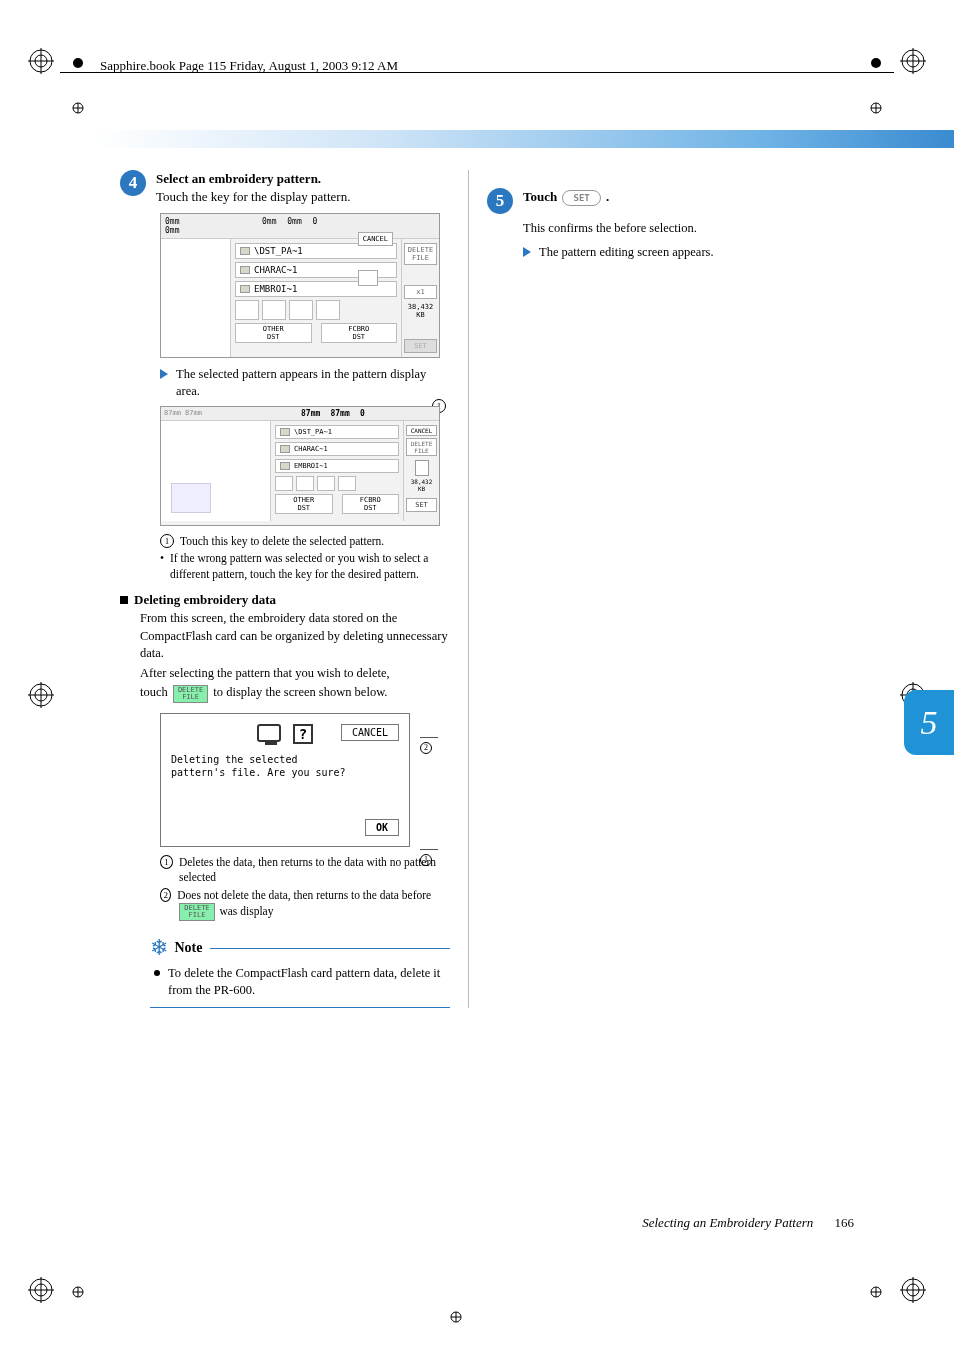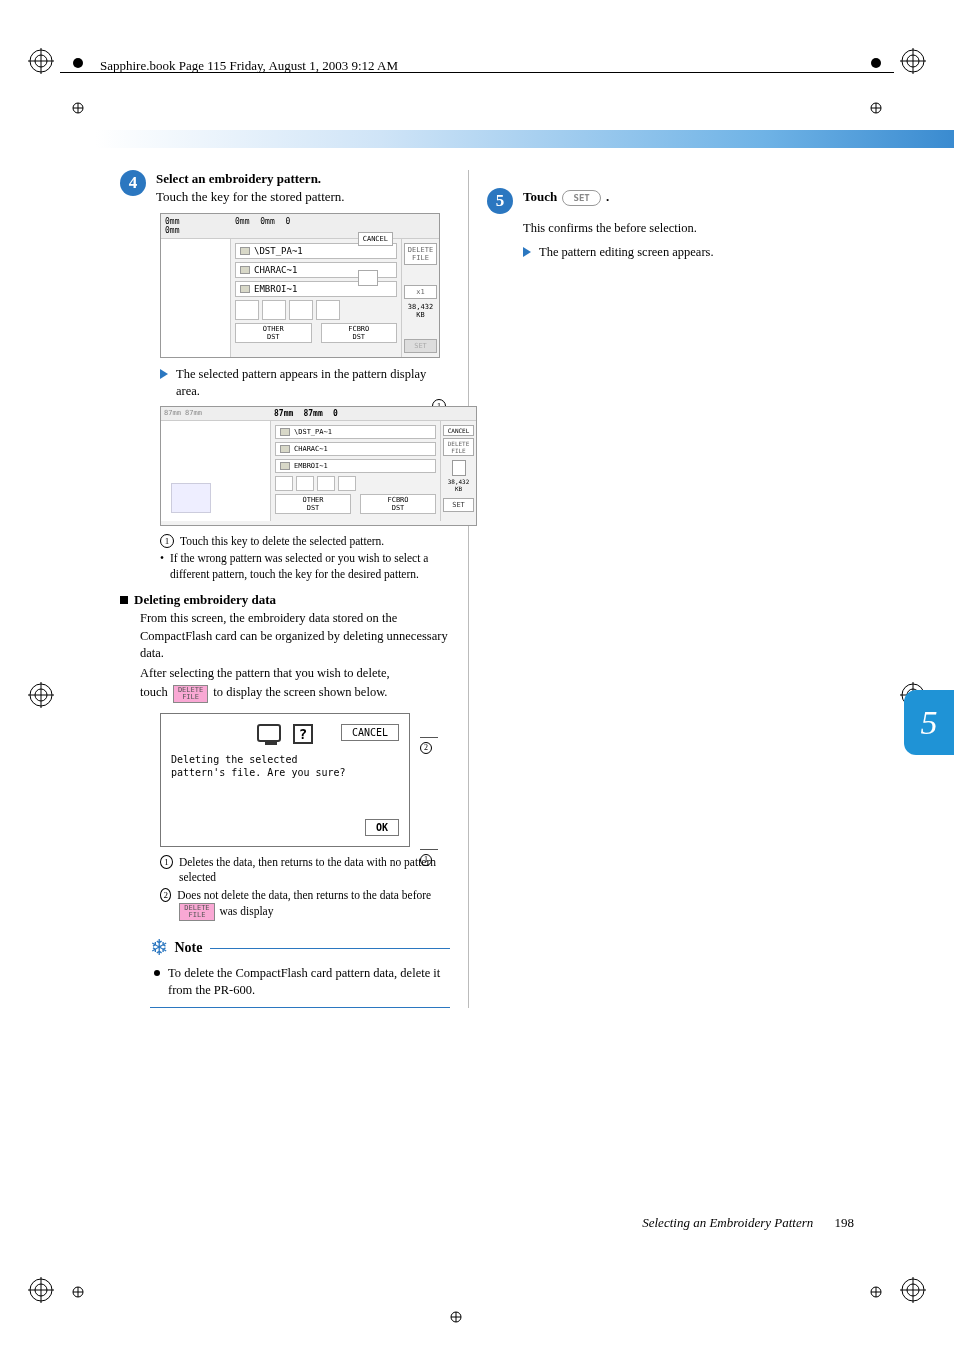--- a/index.html
+++ b/index.html
@@ -73,21 +73,21 @@
   .step-text b { font-weight: bold; }
   .ui-screenshot {
     width: 280px;
     border: 1px solid #999;
     background: #f2f2f2;
     margin: 8px 0 8px 40px;
     font-family: monospace;
     font-size: 9px;
     position: relative;
   }
-  .ui-topbar { display:flex; padding:3px 4px; border-bottom:1px solid #ccc; background:#eee; }
+  .ui-topbar { display:flex; padding:3px 4px; border-bottom:1px solid #ccc; background:#eee;gap:27px; }
   .ui-topbar .mm { margin-right:6px; font-size:8px; }
   .ui-body { display:flex; }
   .ui-list { flex:1; padding:4px; }
   .ui-row { border:1px solid #bbb; background:#fff; padding:2px 4px; margin-bottom:3px; display:flex; align-items:center; }
   .ui-row .fold { width:10px;height:8px;background:#d8d8c8;border:1px solid #999;margin-right:4px; }
   .ui-thumbs { display:flex; gap:3px; margin-top:2px; }
   .ui-thumbs .t { width:24px;height:20px;background:#fff;border:1px solid #bbb; }
   .ui-bottom { display:flex; gap:9px; margin-top:3px; }
   .ui-bottom .bt { flex:1;border:1px solid #bbb;background:#fff;font-size:7px;text-align:center;padding:1px 0; }
   .ui-side { width:38px; border-left:1px solid #ccc; padding:4px 2px; text-align:center; }
@@ -106,21 +106,21 @@
   .anno-list { margin-left: 40px; font-size: 11.5px; line-height:1.35; }
   .anno-list .li { display:flex; margin-bottom:2px; }
   .anno-list .dot { margin-right:6px; }
   .square { width:8px;height:8px;background:#000;display:inline-block;margin-right:6px;margin-top:4px;flex-shrink:0; }
   .section-head { display:flex; align-items:flex-start; font-weight:bold; font-size:13px; margin-top:10px; }
   .body-p { font-size:12.5px; line-height:1.4; margin-left:20px; margin-top:2px; }
 
   .inline-btn {
     display:inline-block;
     border:1px solid #888;
-    background:#f9a8d4;
+    background:#86efac;
     font-family:monospace;
     font-size:9px;
     padding:1px 4px;
     line-height:1;
     vertical-align:middle;
     color:#555;
     margin:0 2px;
   }
   .inline-btn.two { text-align:center; line-height:1; }
   .inline-btn.two span { display:block; font-size:7px; }
@@ -189,21 +189,21 @@
     font-size:13px;
   }
   .footer .title { font-style:italic; margin-right:18px; }
 
   
   .reg { position:absolute; width:26px; height:26px; }
   .reg svg { width:100%; height:100%; }
   .reg-dot { position:absolute; width:12px; height:12px; }
   .reg-dot svg { width:100%;height:100%; }
 
-  .screenshot2 { width:317px; margin:3px 0 8px 40px; }
+  .screenshot2 { width:280px; margin:3px 0 8px 40px; }
   .ss2-wrap { position:relative; }
 
   .circled-marker { position:absolute; }
 </style>
 </head>
 <body>
 
 <div class="header-meta">Sapphire.book  Page 115  Friday, August 1, 2003  9:12 AM</div>
 <div class="header-rule"></div>
 
@@ -291,21 +291,21 @@
 <div class="blue-gradient"></div>
 
 <div class="content">
 
   <div class="col-left">
 
     <div class="step-row">
       <div class="step-circle">4</div>
       <div class="step-text">
         <b>Select an embroidery pattern.</b><br>
-        <span>Touch the key for the stored pattern.</span>
+        <span>Touch the key for the display pattern.</span>
       </div>
     </div>
 
     <div class="ui-screenshot">
       <div class="ui-topbar">
         <div style="width:70px;font-size:8px;">
           <div>0mm</div>
           <div>0mm</div>
         </div>
         <div style="flex:1;font-size:8px;">
@@ -514,14 +514,14 @@
       <div class="tri"></div>
       <div>The pattern editing screen appears.</div>
     </div>
   </div>
 </div>
 
 <div class="side-tab">5</div>
 
 <div class="footer">
   <span class="title">Selecting an Embroidery Pattern</span>
-  <span>198</span>
+  <span>166</span>
 </div>
 
 </body></html>

